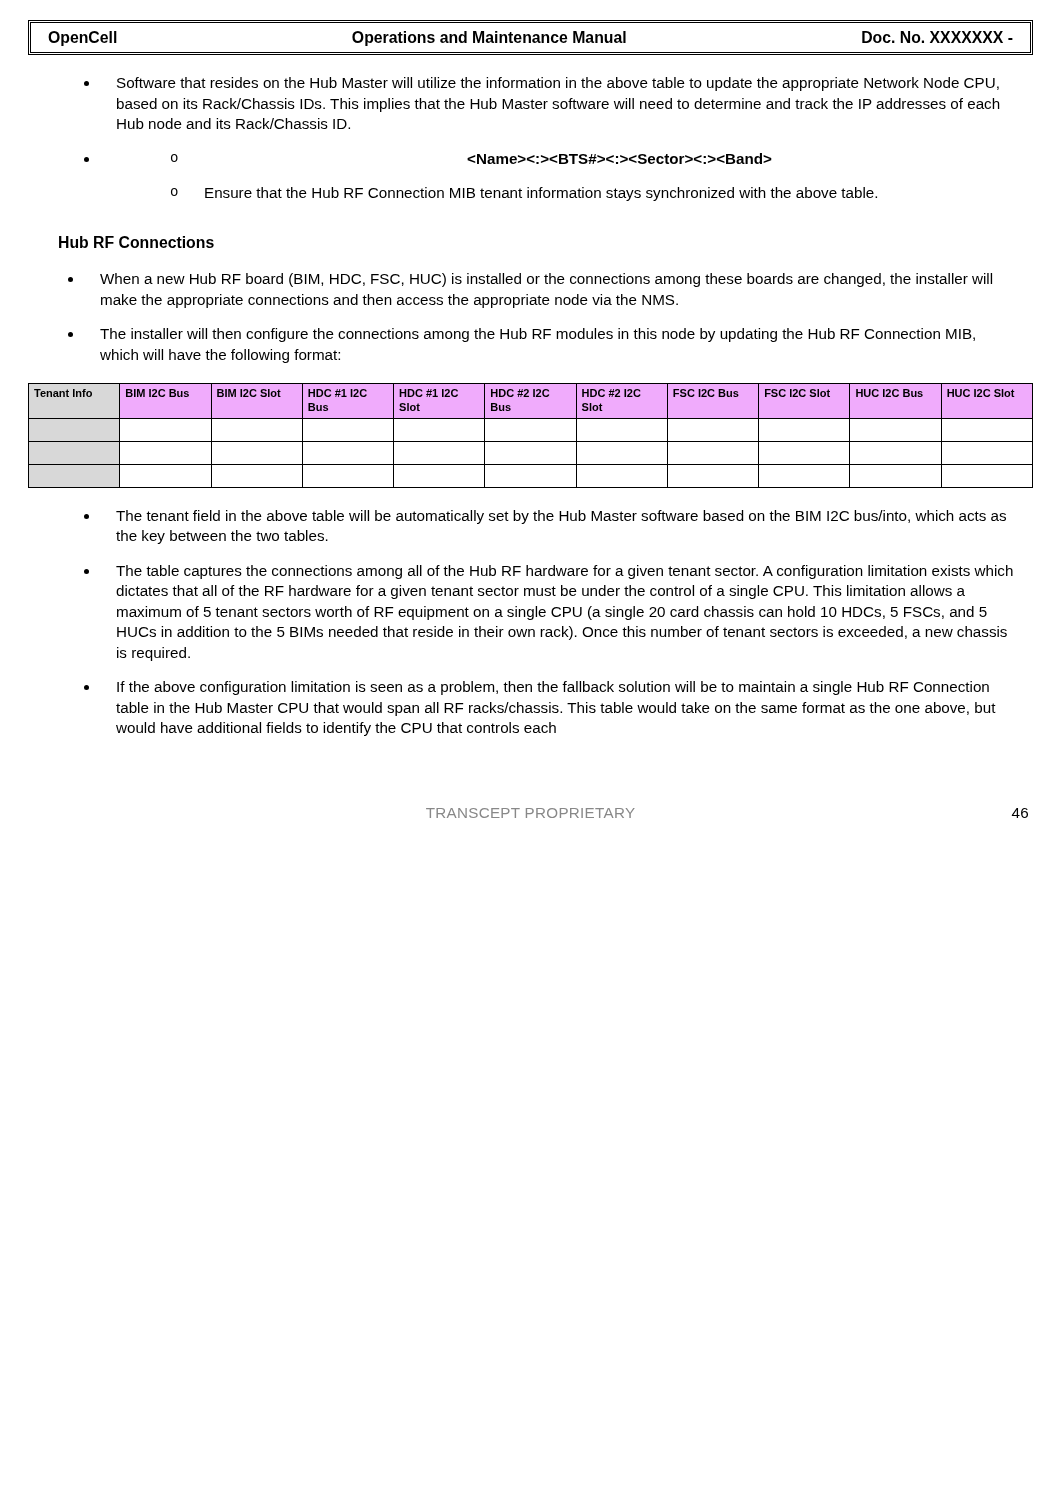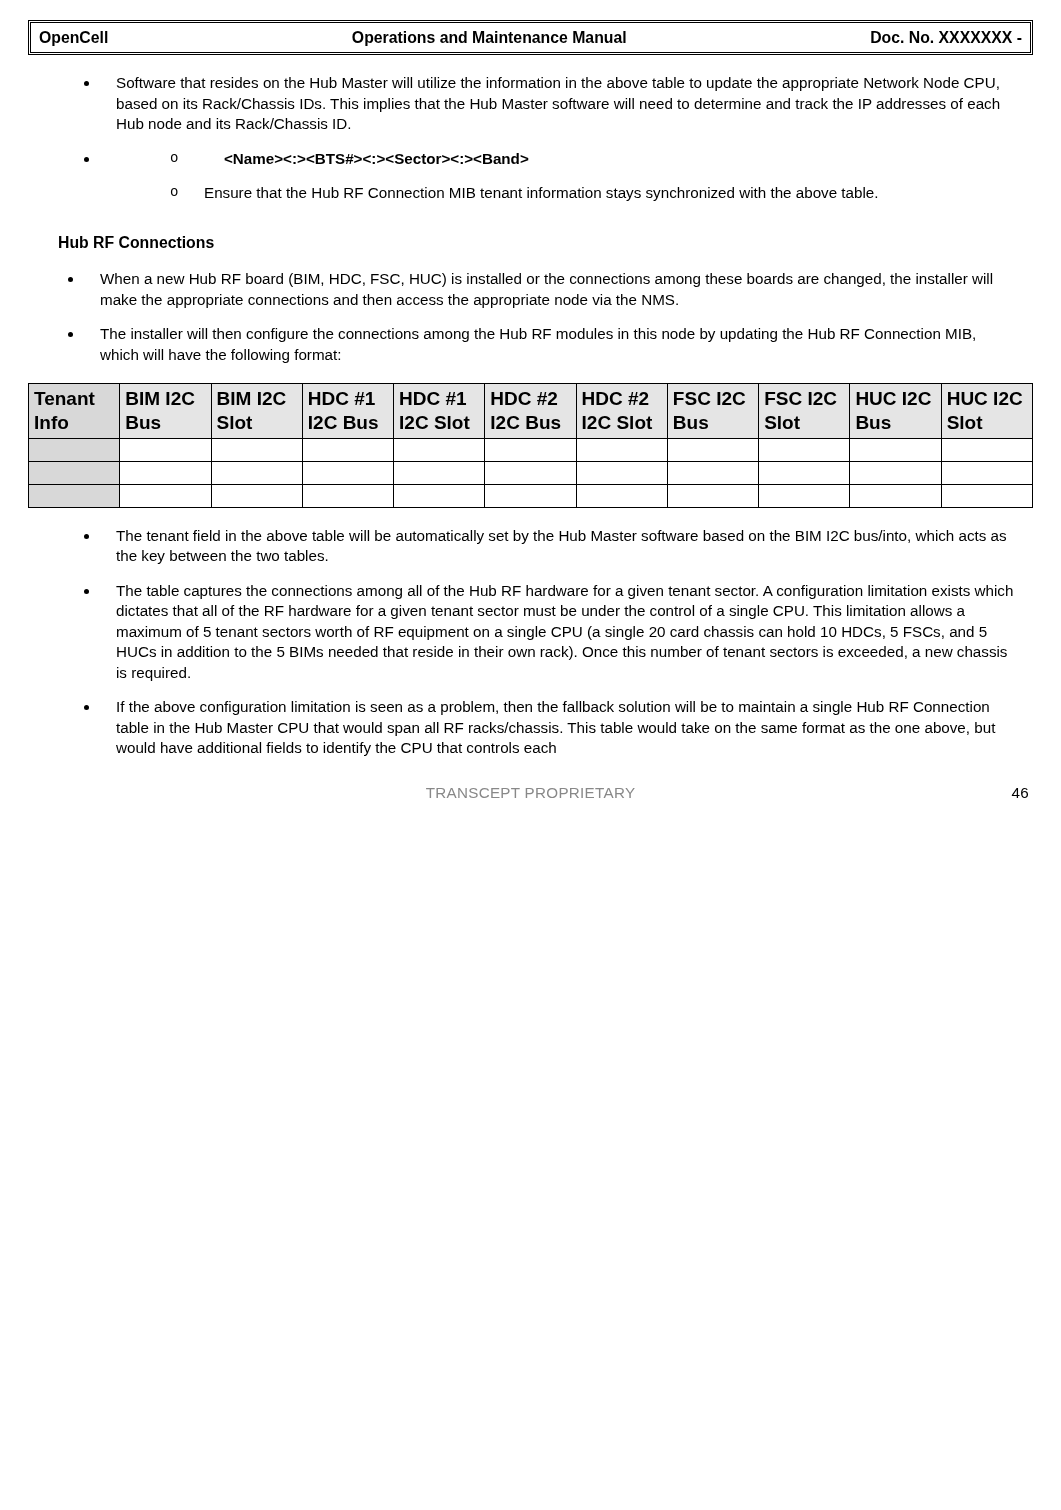--- a/index.html
+++ b/index.html
@@ -8,21 +8,21 @@
     line-height: 1.35;
     margin: 0;
     padding: 20px 28px;
     color: #000;
     background: #fff;
     width: 1061px;
     box-sizing: border-box;
   }
   .header-box {
     border: 3px double #000;
-    padding: 4px 8px;
+    padding: 4px 17px;
     display: flex;
     justify-content: space-between;
     font-weight: bold;
     font-size: 15.8px;
     margin-bottom: 18px;
   }
   ul.bullets {
     list-style: disc;
     padding-left: 72px;
     margin: 0 18px 0 0;
@@ -44,65 +44,65 @@
   ul.sub > li::before {
     content: "o";
     position: absolute;
     left: 0;
     top: 0;
     font-family: "Courier New", monospace;
     font-size: 14px;
   }
   .tenant-format {
     font-weight: bold;
-    text-align: left;
+    text-align: center;
     margin-left: 20px;
   }
   .section-heading {
     font-weight: bold;
     margin: 28px 0 10px 30px;
     font-size: 15.8px;
   }
   ul.bullets2 {
     list-style: disc;
     padding-left: 56px;
     margin: 16px 18px 0 0;
   }
   ul.bullets2 > li {
     padding-left: 16px;
     margin-bottom: 14px;
   }
   table.conn {
     border-collapse: collapse;
     width: 100%;
     margin: 18px 0 18px 0;
-    font-size: 19px;
+    font-size: 11px;
     table-layout: fixed;
   }
   table.conn th, table.conn td {
     border: 1px solid #000;
     padding: 3px 5px;
     text-align: left;
     vertical-align: top;
     line-height: 1.25;
     height: 16px;
   }
   table.conn th {
     font-weight: bold;
-    background: #e5e5e5;
+    background: #f0abfc;
   }
   table.conn th.shaded {
     background: #d8d8d8;
   }
   table.conn td.shaded {
     background: #d8d8d8;
   }
   .footer {
     position: relative;
-    margin-top: 24px;
+    margin-top: 64px;
     text-align: center;
     font-size: 15.2px;
     color: #888;
     letter-spacing: 0.3px;
   }
   .footer .pagenum {
     position: absolute;
     right: 4px;
     color: #000;
   }

